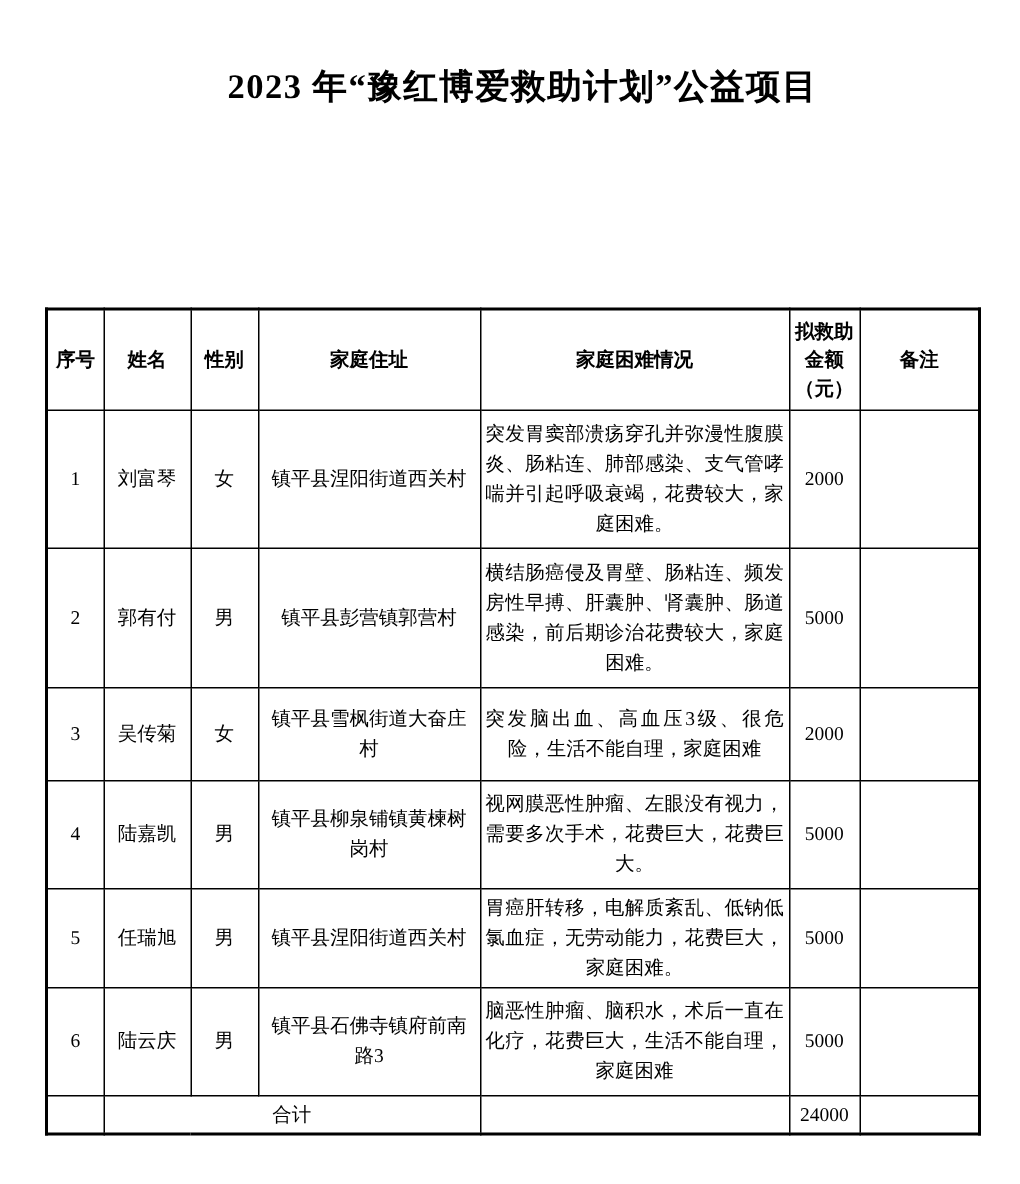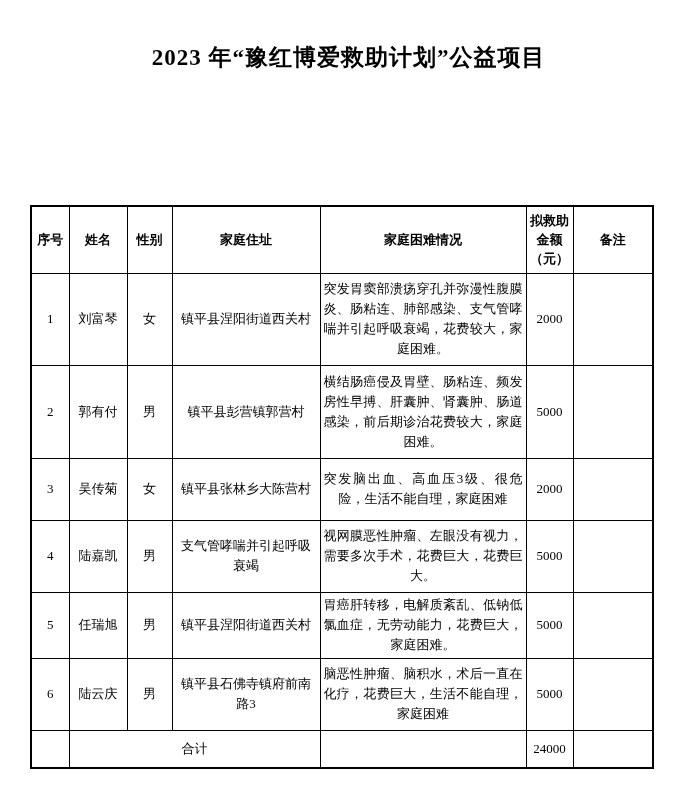--- a/index.html
+++ b/index.html
@@ -46,21 +46,21 @@
     line-height: 19px;
   }
   .aid-table td { line-height: 20px; }
   .aid-table tr.header-row { height: 67px; }
   .aid-table tr.r1 { height: 92px; }
   .aid-table tr.r2 { height: 93px; }
   .aid-table tr.r3 { height: 62px; }
   .aid-table tr.r4 { height: 72px; }
   .aid-table tr.r5 { height: 66px; }
   .aid-table tr.r6 { height: 72px; }
-  .aid-table tr.total-row { height: 38px; }
+  .aid-table tr.total-row { height: 26px; }
   .aid-table td.situation {
     text-align: justify;
     text-align-last: center;
     padding: 1px 3px;
   }
   .aid-table td.num { font-size: 13px; }
 </style>
 </head>
 <body>
 
@@ -110,31 +110,31 @@
         <td>镇平县彭营镇郭营村</td>
         <td class="situation">横结肠癌侵及胃壁、肠粘连、频发房性早搏、肝囊肿、肾囊肿、肠道感染，前后期诊治花费较大，家庭困难。</td>
         <td class="num">5000</td>
         <td></td>
       </tr>
 
       <tr class="r3">
         <td class="num">3</td>
         <td>吴传菊</td>
         <td>女</td>
-        <td>镇平县张林乡大陈营村</td>
+        <td>镇平县雪枫街道大奋庄村</td>
         <td class="situation">突发脑出血、高血压3级、很危险，生活不能自理，家庭困难</td>
         <td class="num">2000</td>
         <td></td>
       </tr>
 
       <tr class="r4">
         <td class="num">4</td>
         <td>陆嘉凯</td>
         <td>男</td>
-        <td>支气管哮喘并引起呼吸衰竭</td>
+        <td>镇平县柳泉铺镇黄楝树岗村</td>
         <td class="situation">视网膜恶性肿瘤、左眼没有视力，需要多次手术，花费巨大，花费巨大。</td>
         <td class="num">5000</td>
         <td></td>
       </tr>
 
       <tr class="r5">
         <td class="num">5</td>
         <td>任瑞旭</td>
         <td>男</td>
         <td>镇平县涅阳街道西关村</td>

